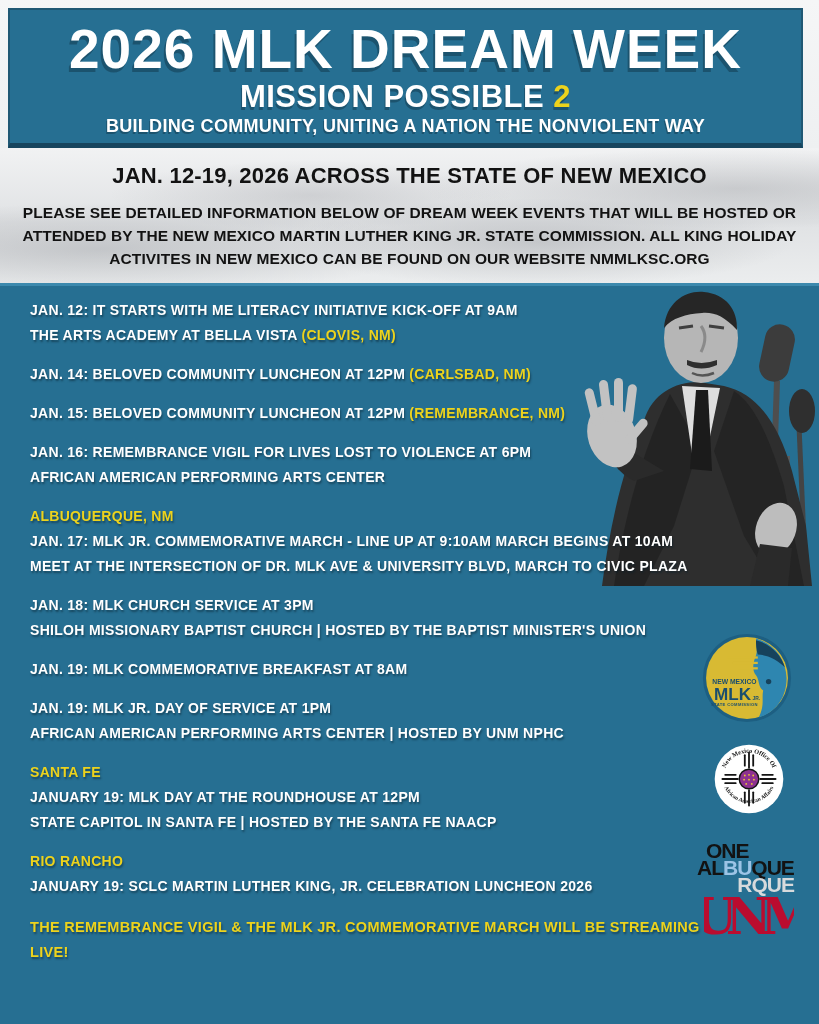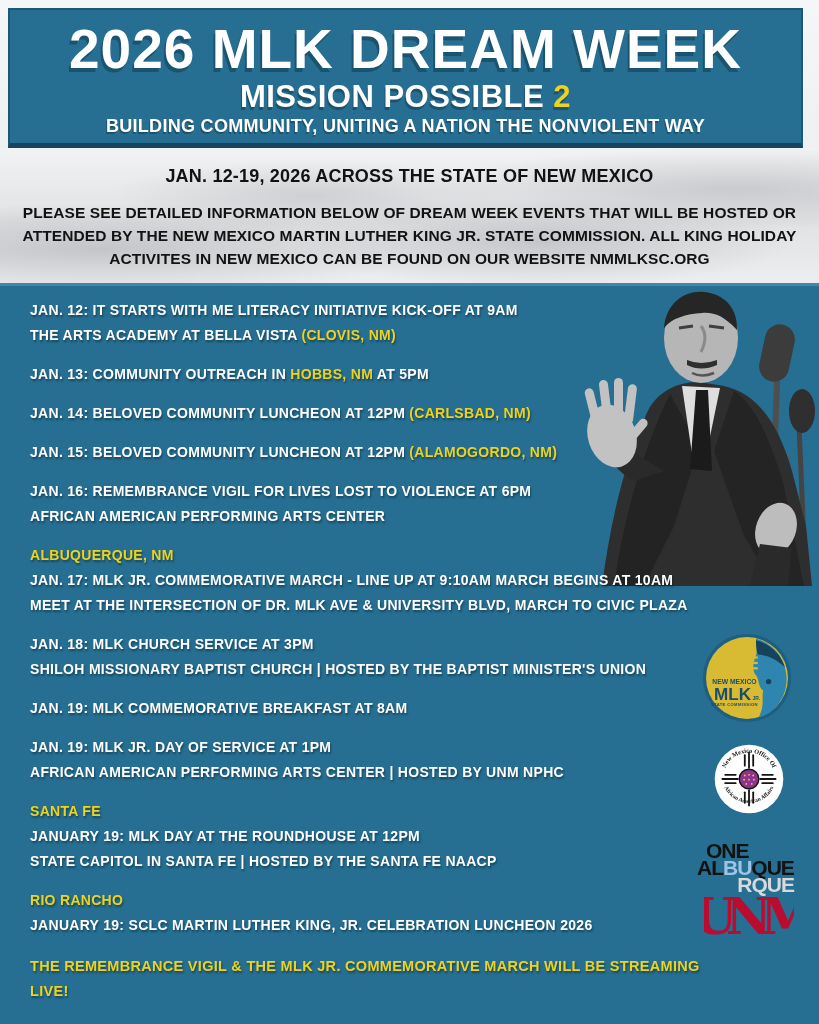--- a/index.html
+++ b/index.html
@@ -51,21 +51,21 @@
     text-align:center;
     color:#121212;
     background:
       radial-gradient(ellipse at 12% 75%, rgba(125,128,134,0.32), transparent 32%),
       radial-gradient(ellipse at 38% 35%, rgba(138,140,146,0.26), transparent 28%),
       radial-gradient(ellipse at 66% 70%, rgba(125,128,134,0.30), transparent 33%),
       radial-gradient(ellipse at 90% 30%, rgba(120,123,129,0.28), transparent 30%),
       linear-gradient(180deg,#f1f2f3 0%,#e0e2e4 55%,#ebedee 100%);
   }
   .banner-heading{
-    font-weight:bold;font-size:18px;line-height:32px;letter-spacing:0.2px;
+    font-weight:bold;font-size:22px;line-height:32px;letter-spacing:0.2px;
     margin-bottom:9px;
   }
   .banner-body{
     font-weight:bold;font-size:15.5px;line-height:23px;letter-spacing:0.1px;
     max-width:784px;margin:0 auto;
   }
   
   .main{
     position:relative;
     height:911px;
@@ -154,27 +154,24 @@
       <ellipse cx="202" cy="243" rx="20" ry="27" transform="rotate(20 202 243)" fill="#bdbdbd"></ellipse>
       <path d="M186,258 L176,300 L214,300 L218,262 Z" fill="#2a2a2a"></path>
     </svg>
 
     <div class="events">
         <div class="event-block">
           <div class="event-line"><span class="seg-w">JAN. 12: IT STARTS WITH ME LITERACY INITIATIVE KICK-OFF AT 9AM</span></div>
           <div class="event-line"><span class="seg-w">THE ARTS ACADEMY AT BELLA VISTA </span><span class="seg-y">(CLOVIS, NM)</span></div>
         </div>
         <div class="event-block">
-          <div class="event-line"><span class="seg-w">JAN. 13: COMMUNITY OUTREACH IN </span><span class="seg-y">HOBBS, NM</span><span class="seg-w"> AT 5PM</span></div>
-        </div>
-        <div class="event-block">
           <div class="event-line"><span class="seg-w">JAN. 14: BELOVED COMMUNITY LUNCHEON AT 12PM </span><span class="seg-y">(CARLSBAD, NM)</span></div>
         </div>
         <div class="event-block">
-          <div class="event-line"><span class="seg-w">JAN. 15: BELOVED COMMUNITY LUNCHEON AT 12PM </span><span class="seg-y">(ALAMOGORDO, NM)</span></div>
+          <div class="event-line"><span class="seg-w">JAN. 15: BELOVED COMMUNITY LUNCHEON AT 12PM </span><span class="seg-y">(REMEMBRANCE, NM)</span></div>
         </div>
         <div class="event-block">
           <div class="event-line"><span class="seg-w">JAN. 16: REMEMBRANCE VIGIL FOR LIVES LOST TO VIOLENCE AT 6PM</span></div>
           <div class="event-line"><span class="seg-w">AFRICAN AMERICAN PERFORMING ARTS CENTER</span></div>
         </div>
         <div class="event-block">
           <div class="event-line"><span class="seg-y">ALBUQUERQUE, NM</span></div>
           <div class="event-line"><span class="seg-w">JAN. 17: MLK JR. COMMEMORATIVE MARCH - LINE UP AT 9:10AM MARCH BEGINS AT 10AM</span></div>
           <div class="event-line"><span class="seg-w">MEET AT THE INTERSECTION OF DR. MLK AVE &amp; UNIVERSITY BLVD, MARCH TO CIVIC PLAZA</span></div>
         </div>

